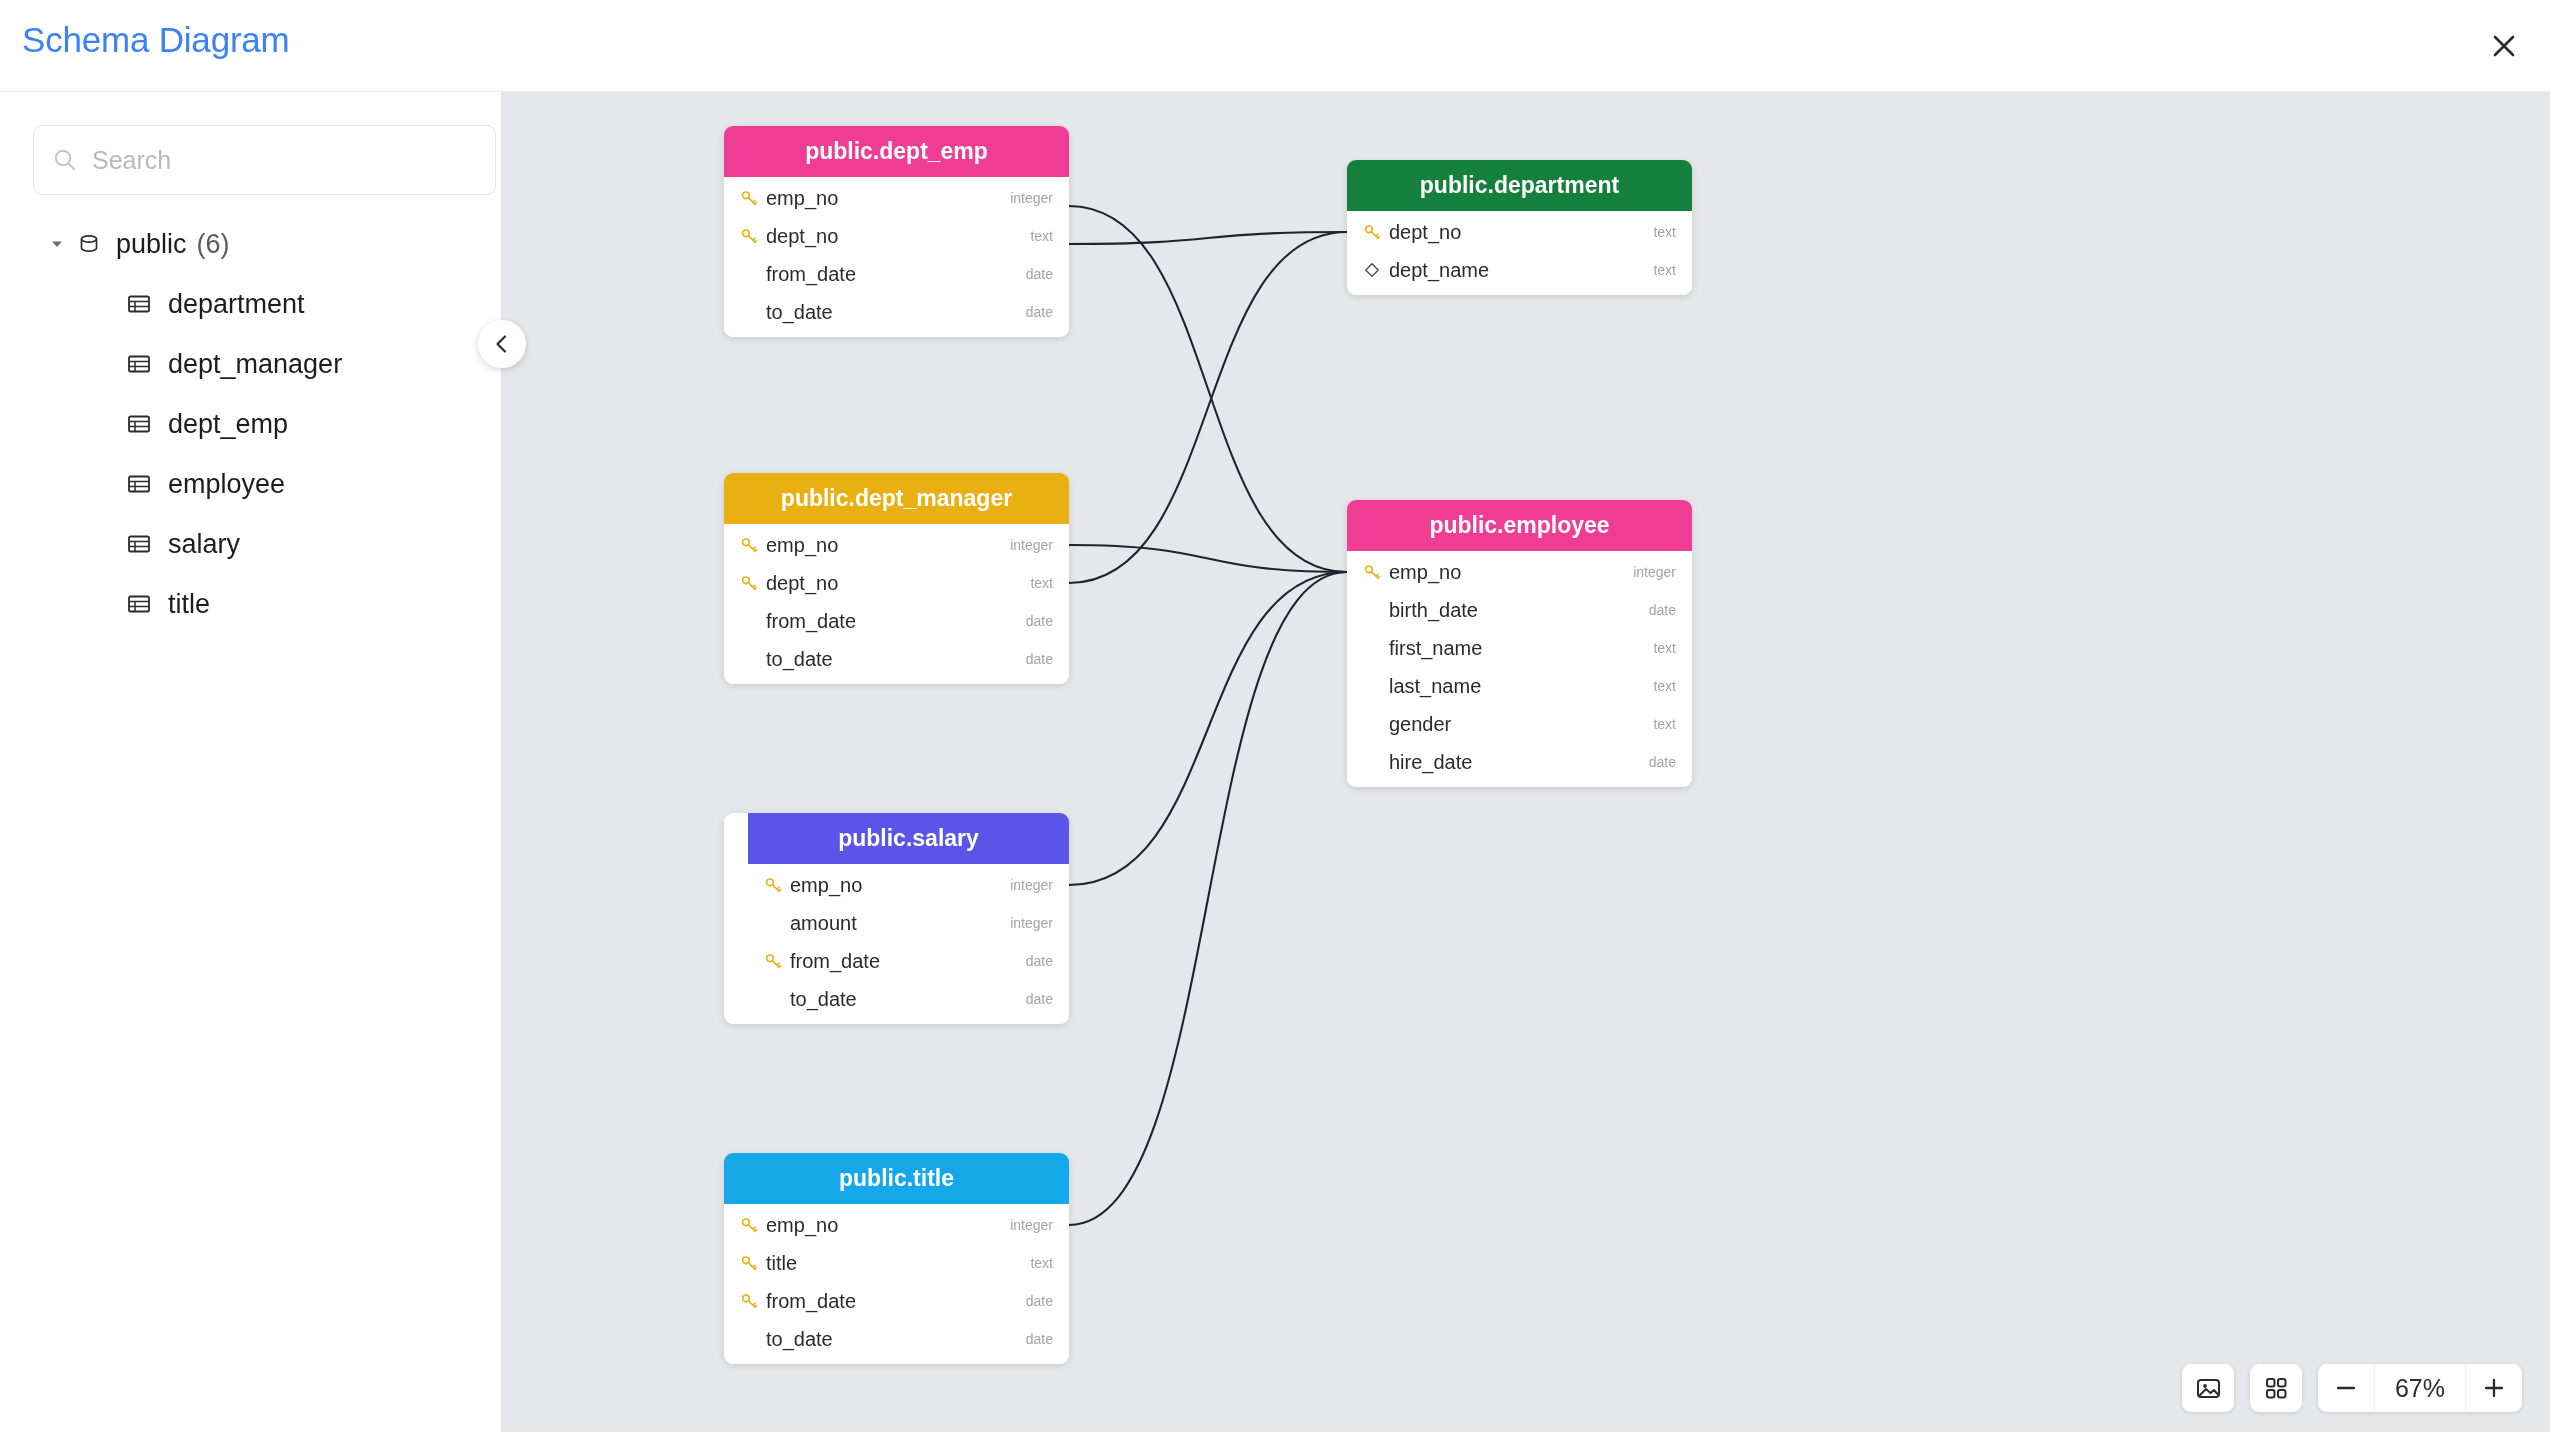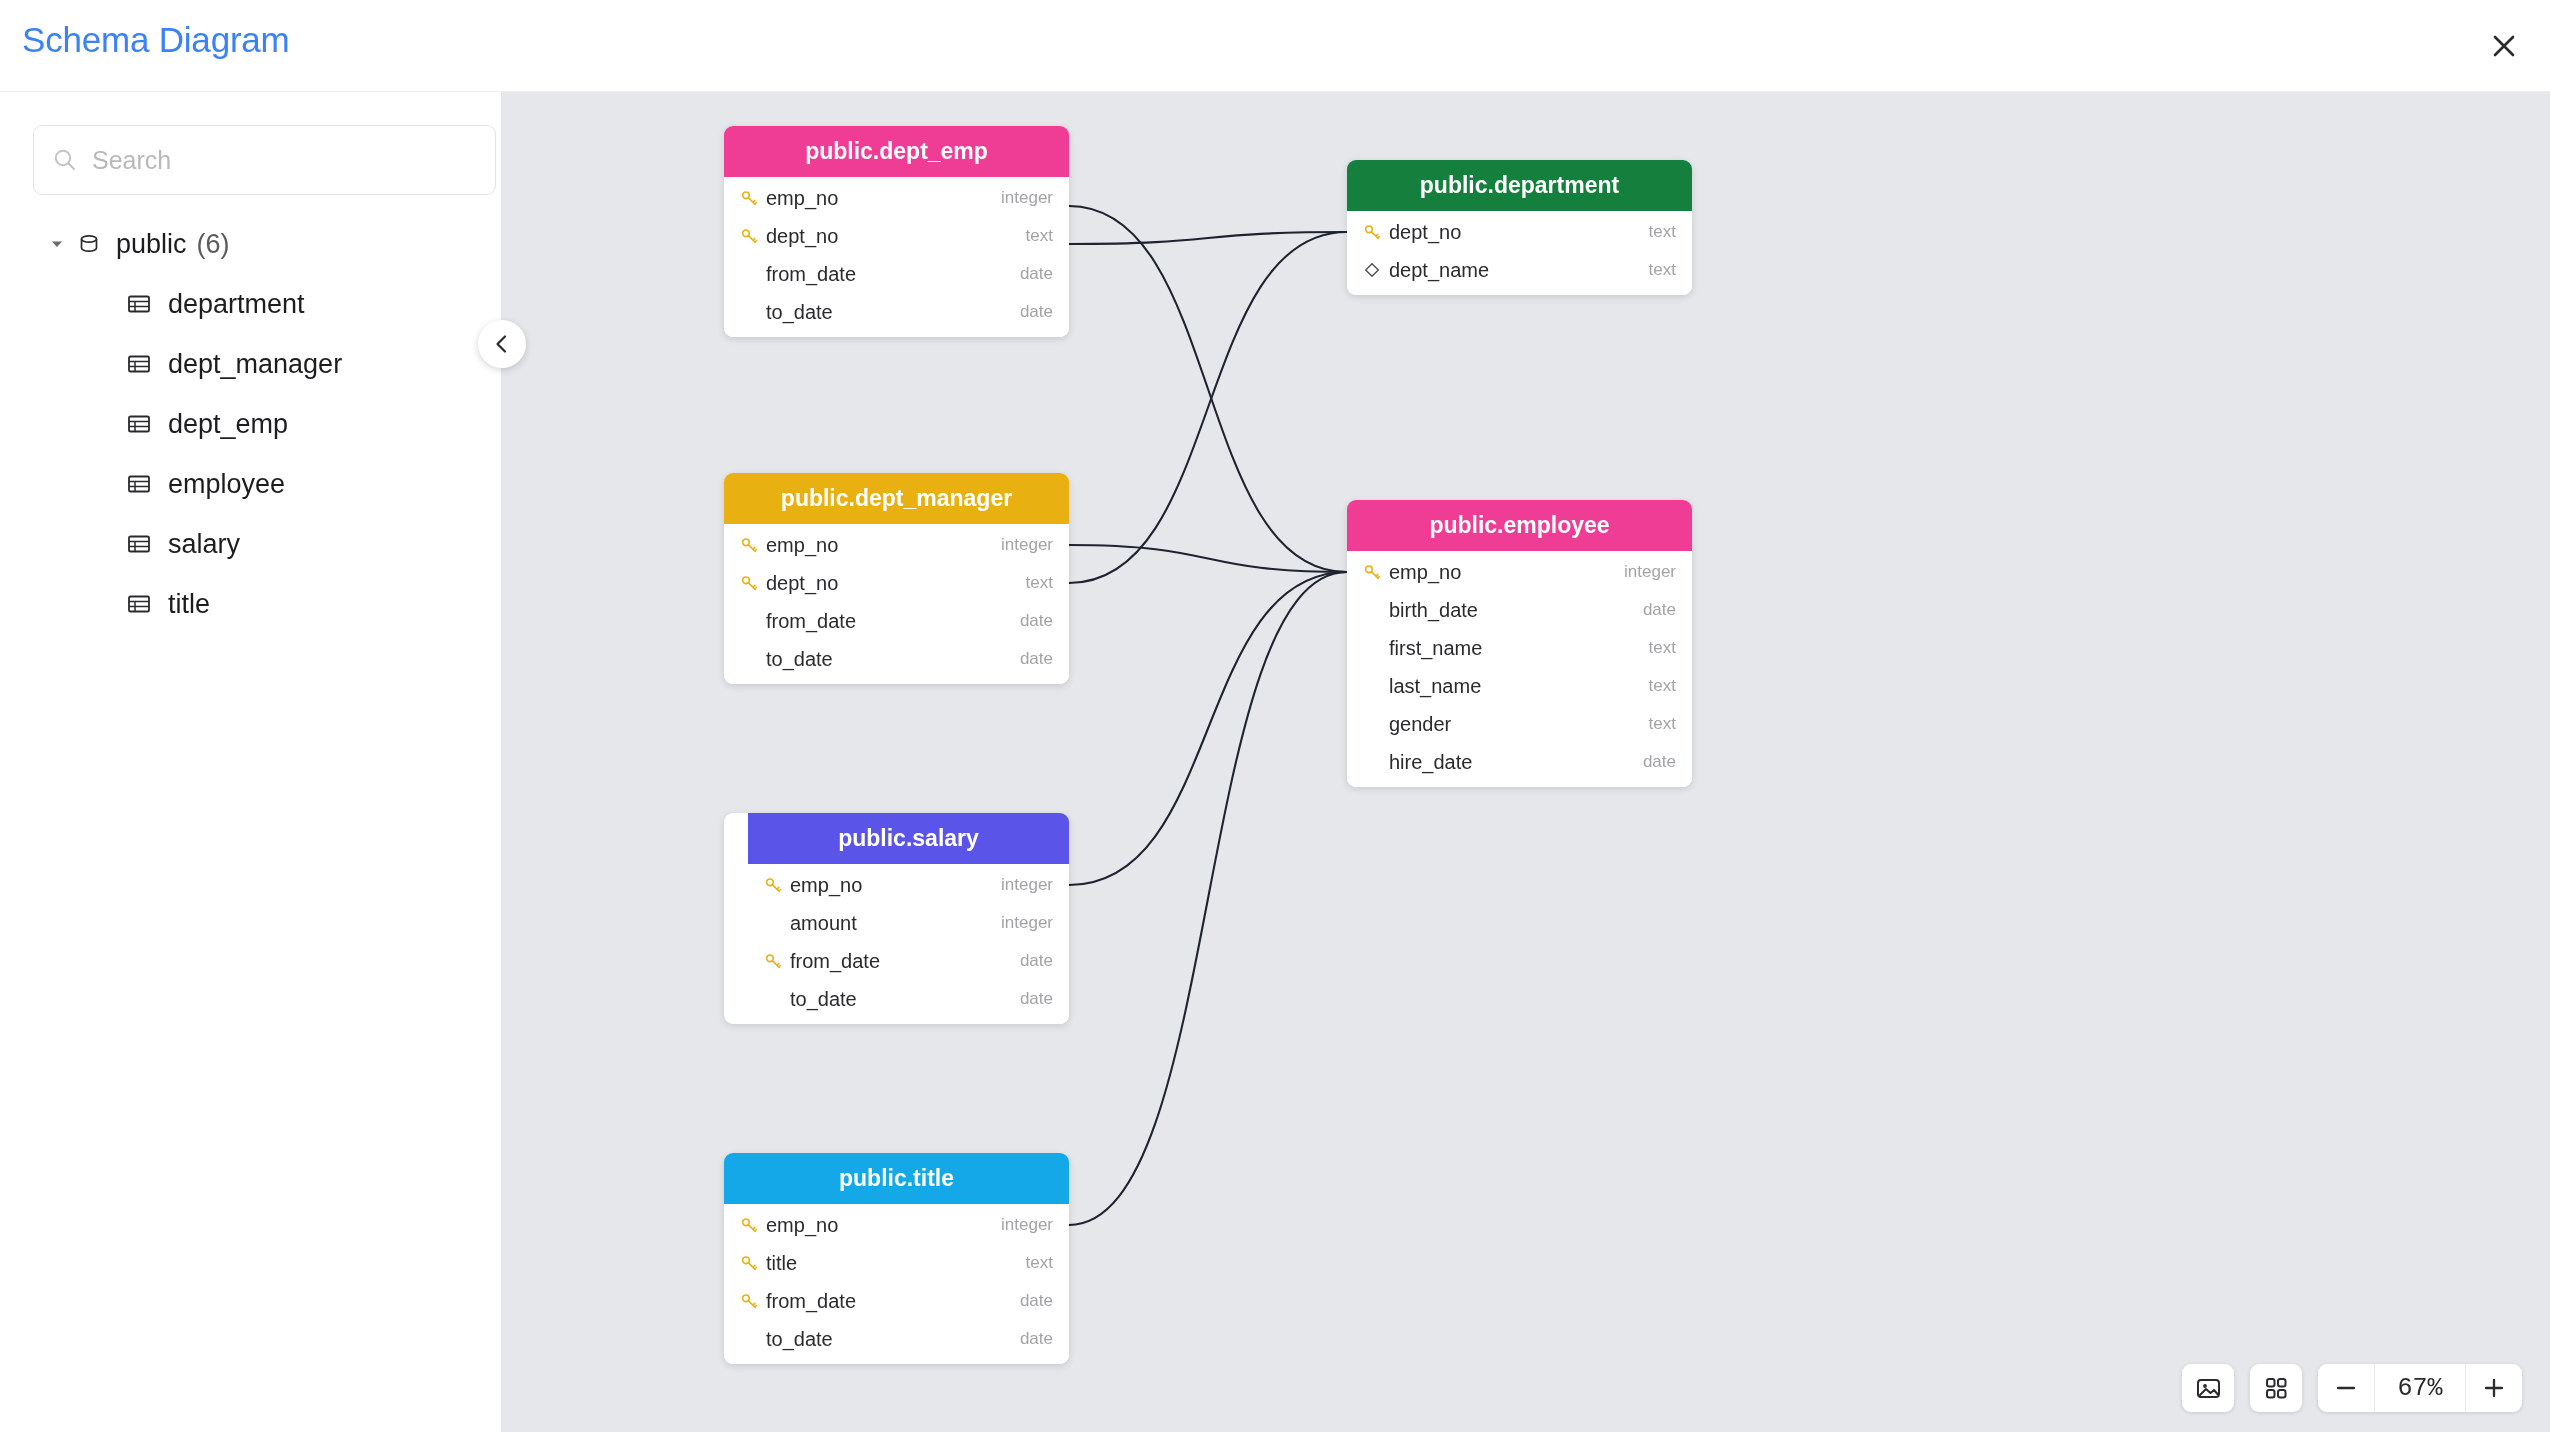--- a/index.html
+++ b/index.html
@@ -137,21 +137,21 @@
   .field-icon {
     width: 26px; flex: 0 0 auto;
     display: flex; align-items: center; justify-content: center;
   }
   .field-name {
     font-size: 20px; color: #2b2b2e;
     margin-left: 4px; white-space: nowrap;
   }
   .field-type {
     margin-left: auto;
-    font-size: 17px; color: #a3a3a9; white-space: nowrap;
+    font-size: 14px; color: #a3a3a9; white-space: nowrap;
   }
 
   
   .toolbar {
     position: absolute; right: 28px; bottom: 20px;
     display: flex; align-items: center; gap: 16px;
     z-index: 50;
   }
   .tb-btn {
     width: 52px; height: 48px;
@@ -174,21 +174,20 @@
     display: flex; align-items: center; justify-content: center;
     cursor: pointer;
   }
   .zoom-level {
     min-width: 92px; height: 48px;
     display: flex; align-items: center; justify-content: center;
     font-size: 25px; color: #2b2b2e;
     border-left: 1px solid #ececee;
     border-right: 1px solid #ececee;
     cursor: pointer;
-    font-family: Liberation Mono, monospace;
   }
 </style>
 </head>
 <body>
 
 <div class="app">
 
   <div class="header">
     <div class="header-title">Schema Diagram</div>
     <div class="close-btn">

